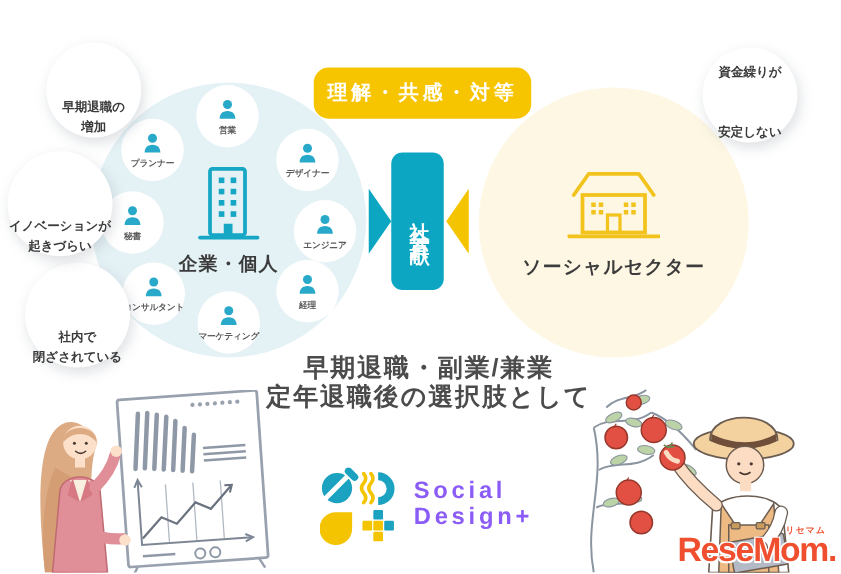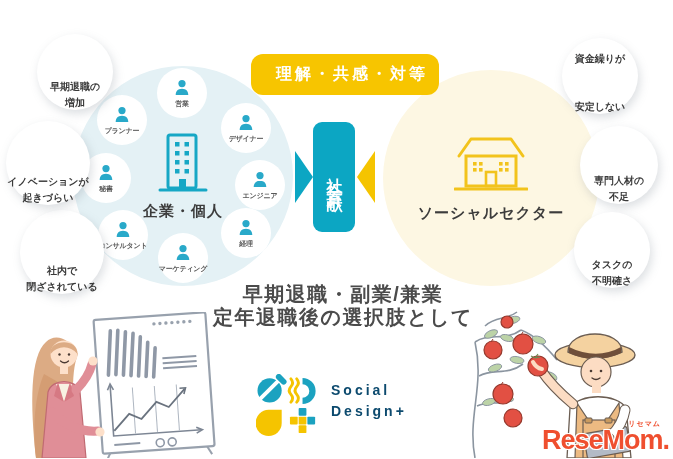--- a/index.html
+++ b/index.html
@@ -9,21 +9,21 @@
   }
   .abs{position:absolute;}
   
   .big-circle{position:absolute;border-radius:50%;}
   .big-circle.left{left:73px;top:66px;width:220px;height:220px;background:#e4f1f5;}
   .big-circle.right{left:383px;top:70px;width:216px;height:216px;background:#fdf7e3;}
   
   .banner{
     position:absolute;left:251px;top:54px;width:174px;height:41px;background:#f7c500;
     border-radius:12px;display:flex;align-items:center;justify-content:center;
-    color:#fff;font-size:16px;font-weight:700;letter-spacing:3px;padding-left:14px;
+    color:#fff;font-size:16px;font-weight:700;letter-spacing:3px;
   }
   
   .center-box{
     position:absolute;left:313px;top:122px;width:42px;height:110px;background:#0ca6c3;
     border-radius:9px;display:flex;align-items:center;justify-content:center;
   }
   .center-box span{
     writing-mode:vertical-rl;text-orientation:upright;color:#fff;
     font-size:16px;font-weight:700;letter-spacing:6px;
   }
@@ -59,21 +59,21 @@
   .bubble.b6{left:574px;top:212px;width:76px;height:76px;}
   
   .bottom-line{position:absolute;left:173px;width:340px;text-align:center;font-size:20px;font-weight:600;color:#4b4b4b;letter-spacing:1.5px;}
   .bottom-line.l1{top:281px;}
   .bottom-line.l2{top:304px;}
   
   .tri-wrap{position:absolute;left:256px;top:329px;width:168px;height:31px;}
   .tri{width:0;height:0;border-left:84px solid transparent;border-right:84px solid transparent;border-bottom:31px solid #f2c51c;}
   .tri-label{position:absolute;left:0;bottom:2px;width:100%;text-align:center;color:#fff;font-size:11.5px;font-weight:700;letter-spacing:2px;}
   
-  .logo-text{position:absolute;left:331px;font-size:14px;font-weight:700;color:#0c4a6e;letter-spacing:3px;}
+  .logo-text{position:absolute;left:331px;font-size:19px;font-weight:700;color:#8b5cf6;letter-spacing:3px;}
   .logo-text.t1{top:382px;}
   .logo-text.t2{top:403px;}
   
   .watermark{position:absolute;right:4px;bottom:3px;margin-top:19px;}
   .wm-text{
     font-size:27px;font-weight:900;color:#ef4f2f;letter-spacing:-1px;
     text-shadow:-1px -1px 0 #fff,1px -1px 0 #fff,-1px 1px 0 #fff,1px 1px 0 #fff;
   }
   .wm-furigana{position:absolute;top:-6px;right:8px;font-size:7px;color:#ef4f2f;letter-spacing:1px;font-weight:700;}
 </style>
@@ -212,28 +212,20 @@
       <rect x="45" y="34" width="3.6" height="3.6"></rect>
         <rect x="51" y="34" width="3.6" height="3.6"></rect>
     </g>
     <line x1="1" y1="55" x2="73" y2="55" stroke="#f2c31c" stroke-width="3" stroke-linecap="round"></line>
   </svg>
   <div class="group-label right">ソーシャルセクター</div>
 
   <div class="bubble b4">
     <span>資金繰りが</span>
     <span>安定しない</span>
-  </div>
-  <div class="bubble b5">
-    <span>専門人材の</span>
-    <span>不足</span>
-  </div>
-  <div class="bubble b6">
-    <span>タスクの</span>
-    <span>不明確さ</span>
   </div>
 
   <div class="bottom-line l1">早期退職・副業/兼業</div>
   <div class="bottom-line l2">定年退職後の選択肢として</div>
 
 
   <svg class="abs" style="left:256px;top:374px" width="64" height="62" viewBox="0 0 66 64">
     <circle cx="14" cy="17" r="12.5" fill="#1ba2c0"></circle>
     <line x1="3" y1="27" x2="24" y2="6" stroke="#fff" stroke-width="4"></line>
     <line x1="23.5" y1="3" x2="28.5" y2="8" stroke="#1ba2c0" stroke-width="6" stroke-linecap="round"></line>

